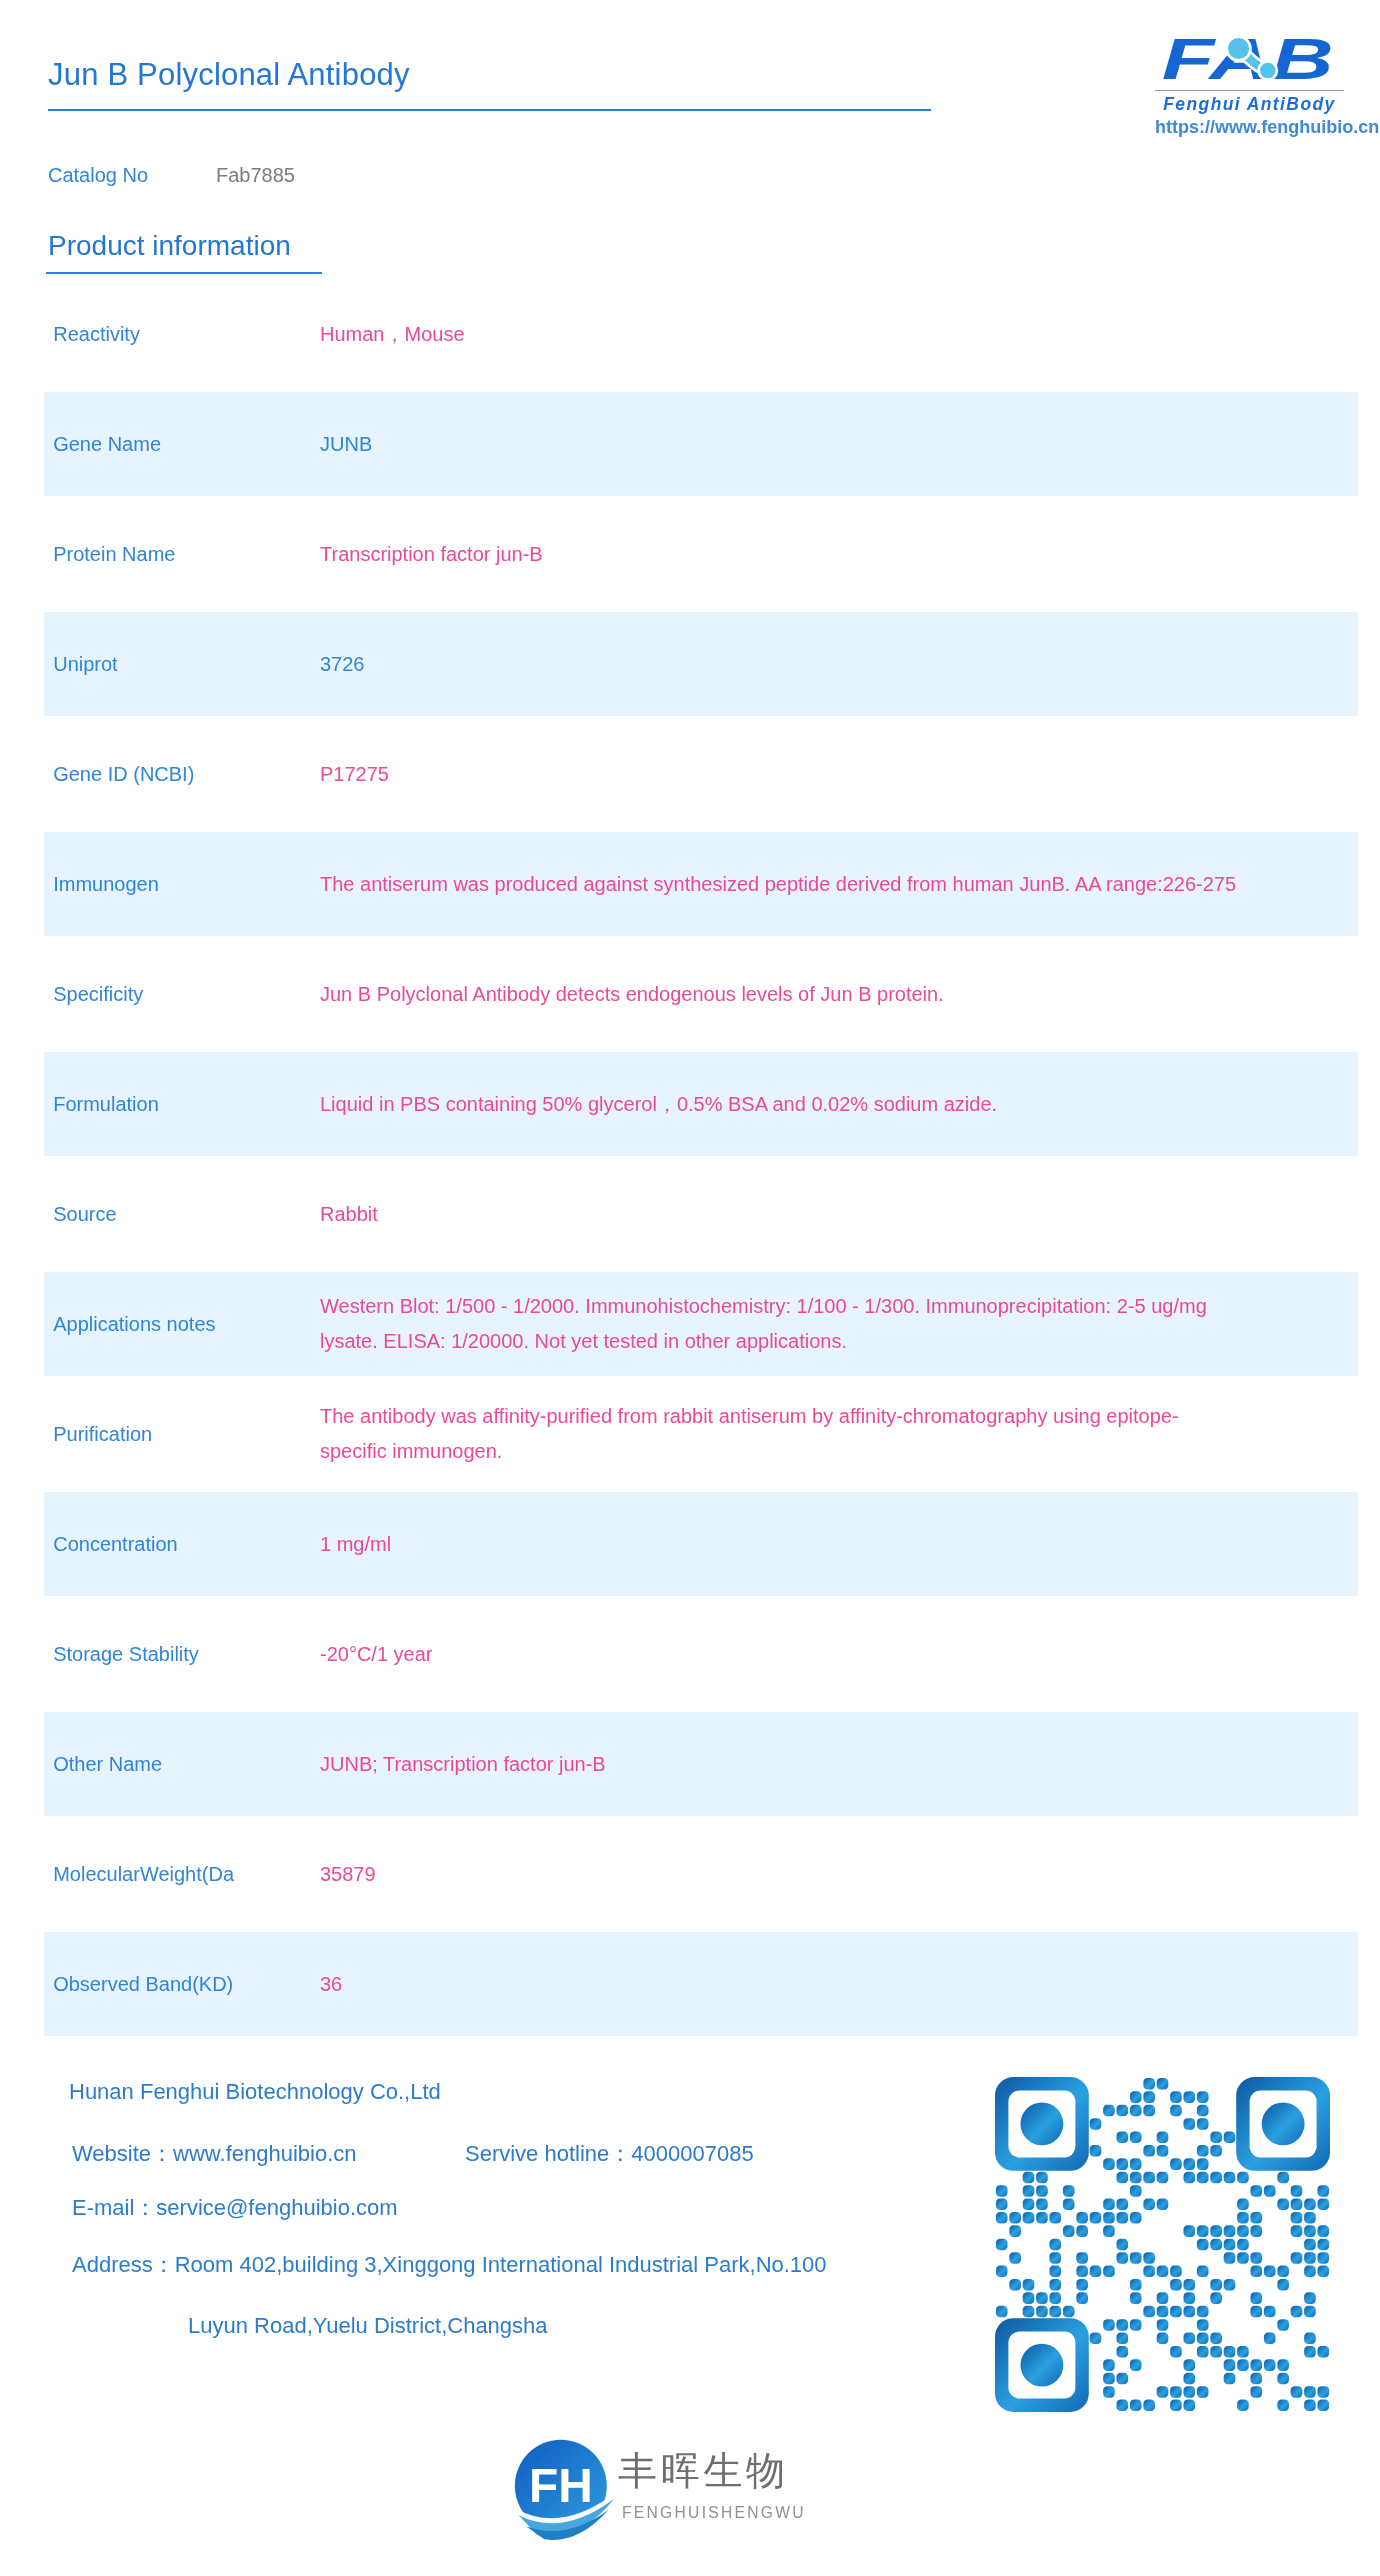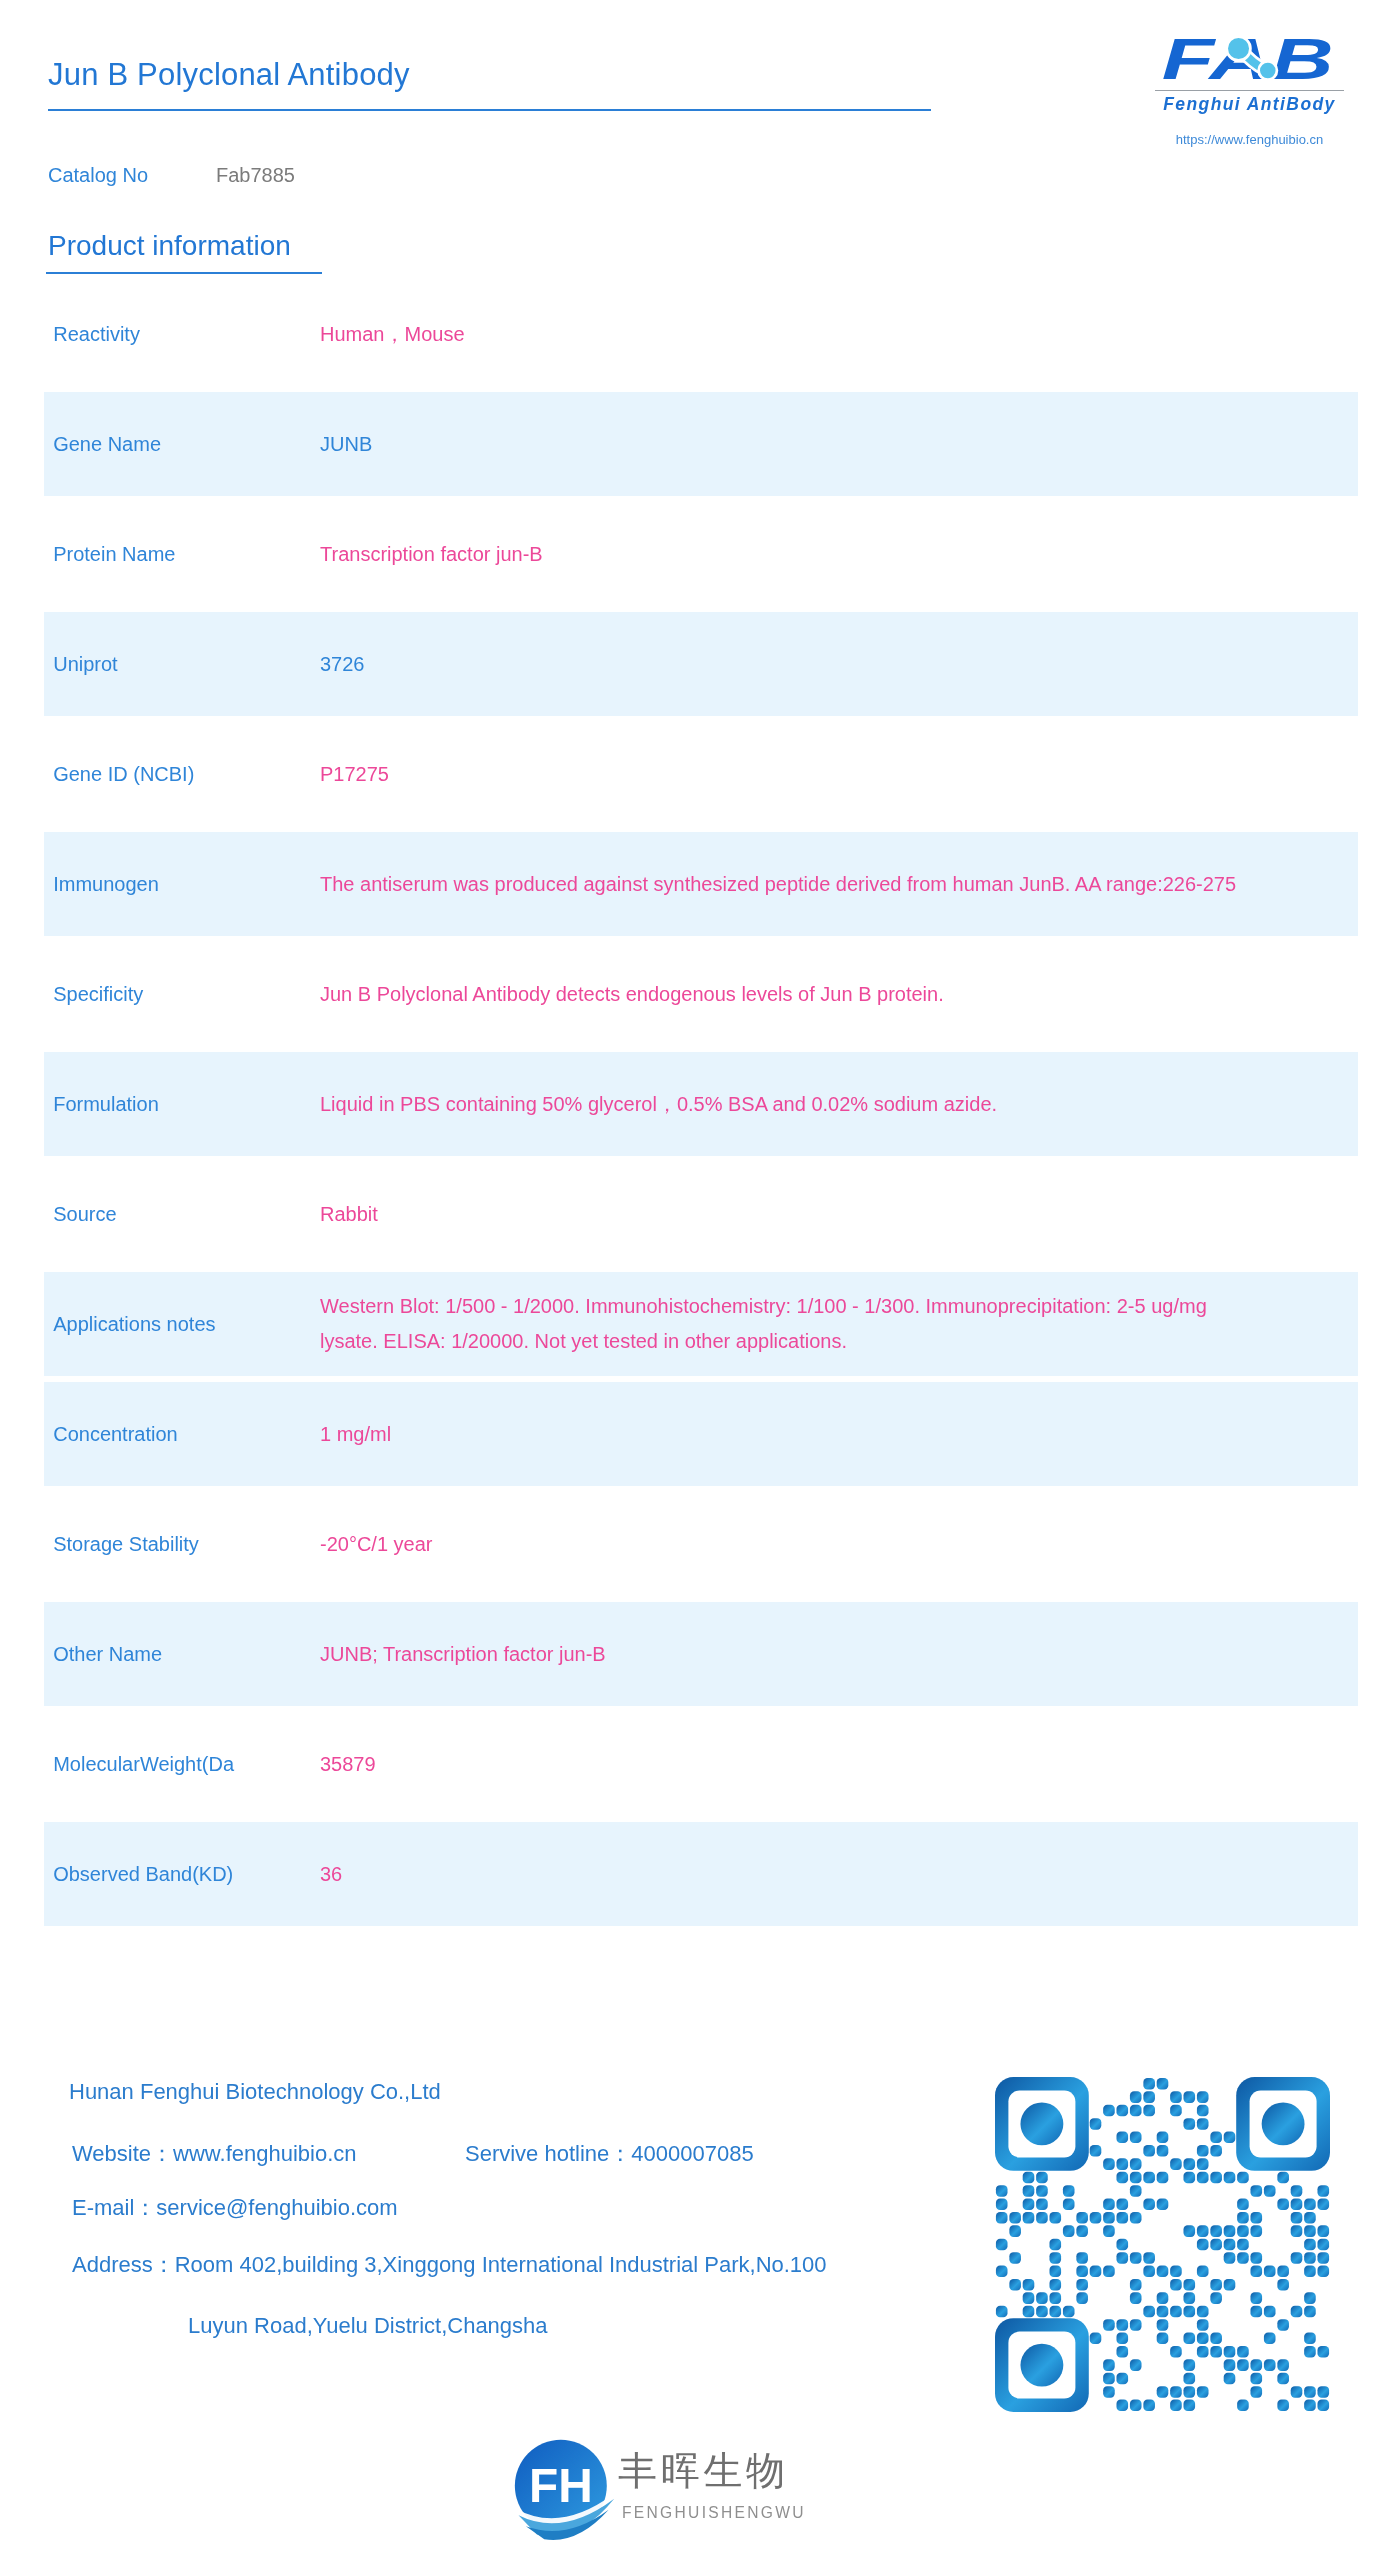--- a/index.html
+++ b/index.html
@@ -6,21 +6,21 @@
   body{font-family:"Liberation Sans","DejaVu Sans",sans-serif;}
   #page{position:relative;width:1380px;height:2576px;background:#fff;overflow:hidden;margin:0 auto;}
 
   
   .doc-title{position:absolute;left:48px;top:57px;font-size:31px;color:#2277d4;letter-spacing:0.2px;}
   .title-rule{position:absolute;left:48px;top:109px;width:883px;height:1.8px;background:#2b7fd6;}
   .logo-block{position:absolute;left:1155px;top:33px;width:189px;}
   .logo-fab{display:block;margin-left:5.5px;}
   .logo-rule{width:100%;height:0.9px;background:#9aa0a6;margin-top:3.7px;}
   .logo-sub{margin-top:3.7px;text-align:center;font-size:17.5px;font-weight:bold;font-style:italic;color:#1b6fd2;letter-spacing:1.4px;white-space:nowrap;}
-  .logo-url{margin-top:17px;text-align:center;font-size:13px;color:#3e8ad8;white-space:nowrap;}
+  .logo-url{margin-top:2px;text-align:center;font-size:18px;color:#3e8ad8;white-space:nowrap;font-weight:bold;}
 
   .catalog-line{position:absolute;left:48px;top:164px;font-size:20px;}
   .catalog-label{color:#2f85d8;margin-top:32px;}
   .catalog-value{color:#7b7b7b;position:absolute;left:136px;top:0;white-space:nowrap;margin-left:32px;}
 
   .section-title{position:absolute;left:48px;top:230px;font-size:28px;color:#2277d4;}
   .section-rule{position:absolute;left:46px;top:272px;width:276px;height:1.8px;background:#2b7fd6;}
 
   
   .ptable{position:absolute;left:44px;top:279px;width:1314px;}
@@ -108,20 +108,24 @@
       <div class="cell-label">Formulation</div>
       <div class="cell-value">Liquid in PBS containing 50% glycerol，0.5% BSA and 0.02% sodium azide.</div>
     </div>
     <div class="row">
       <div class="cell-label">Source</div>
       <div class="cell-value">Rabbit</div>
     </div>
     <div class="row alt">
       <div class="cell-label">Applications notes</div>
       <div class="cell-value">Western Blot: 1/500 - 1/2000. Immunohistochemistry: 1/100 - 1/300. Immunoprecipitation: 2-5 ug/mg lysate. ELISA: 1/20000. Not yet tested in other applications.</div>
+    </div>
+    <div class="row">
+      <div class="cell-label">Purification</div>
+      <div class="cell-value">The antibody was affinity-purified from rabbit antiserum by affinity-chromatography using epitope-specific immunogen.</div>
     </div>
     <div class="row alt">
       <div class="cell-label">Concentration</div>
       <div class="cell-value">1 mg/ml</div>
     </div>
     <div class="row">
       <div class="cell-label">Storage Stability</div>
       <div class="cell-value">-20°C/1 year</div>
     </div>
     <div class="row alt">

